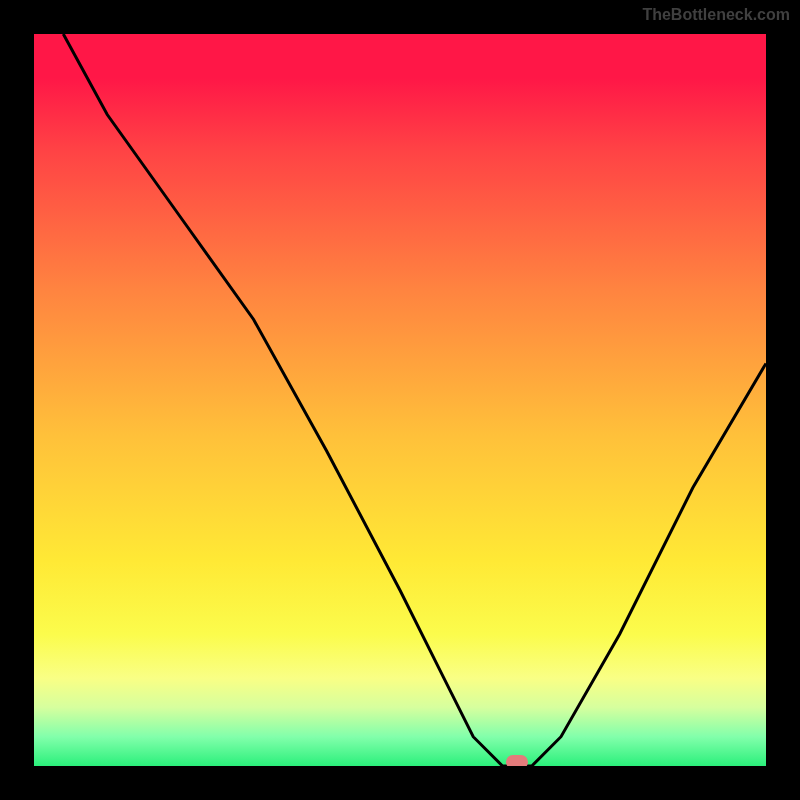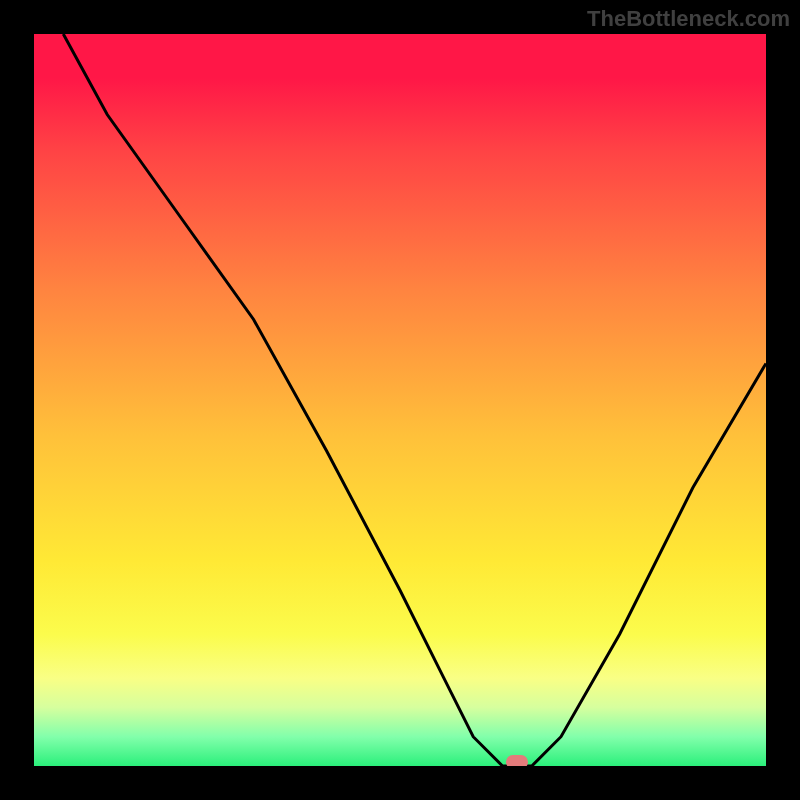--- a/index.html
+++ b/index.html
@@ -16,21 +16,21 @@
     height: 800px;
     background: #000;
   }
   .watermark {
     position: absolute;
     top: 6px;
     right: 10px;
     color: #404040;
     font-family: Arial, Helvetica, sans-serif;
     font-weight: bold;
-    font-size: 22px;
+    font-size: 16px;
     z-index: 10;
   }
   .plot-area {
     position: absolute;
     left: 34px;
     top: 34px;
     width: 732px;
     height: 732px;
     overflow: hidden;
   }

